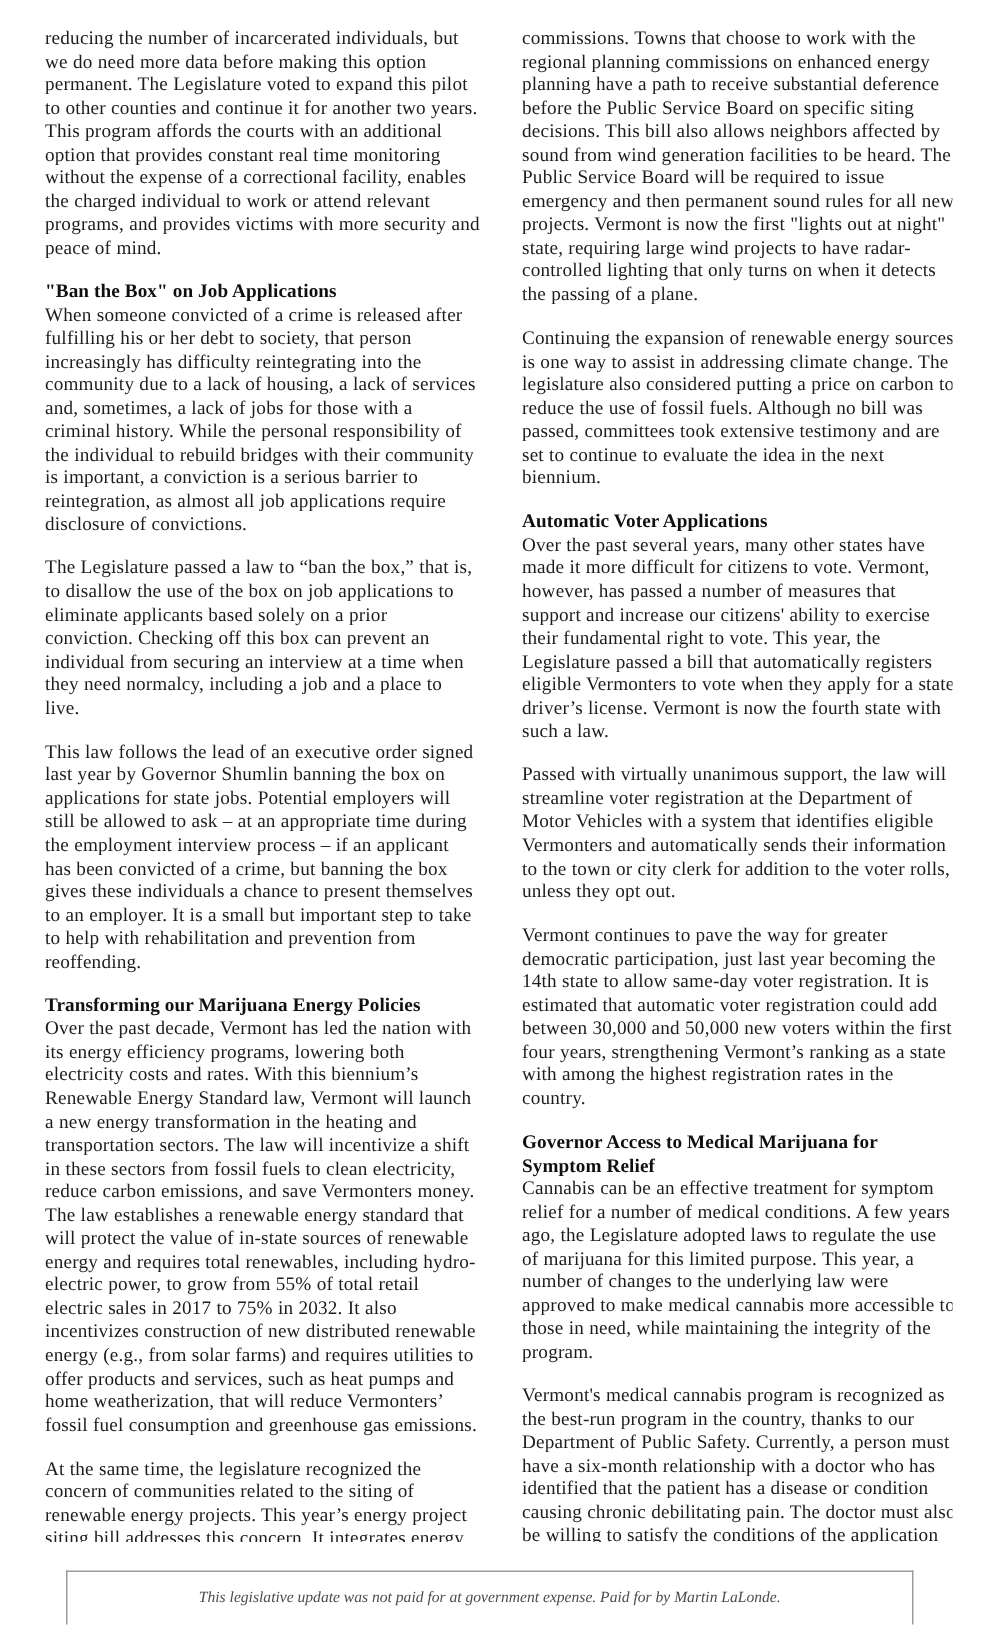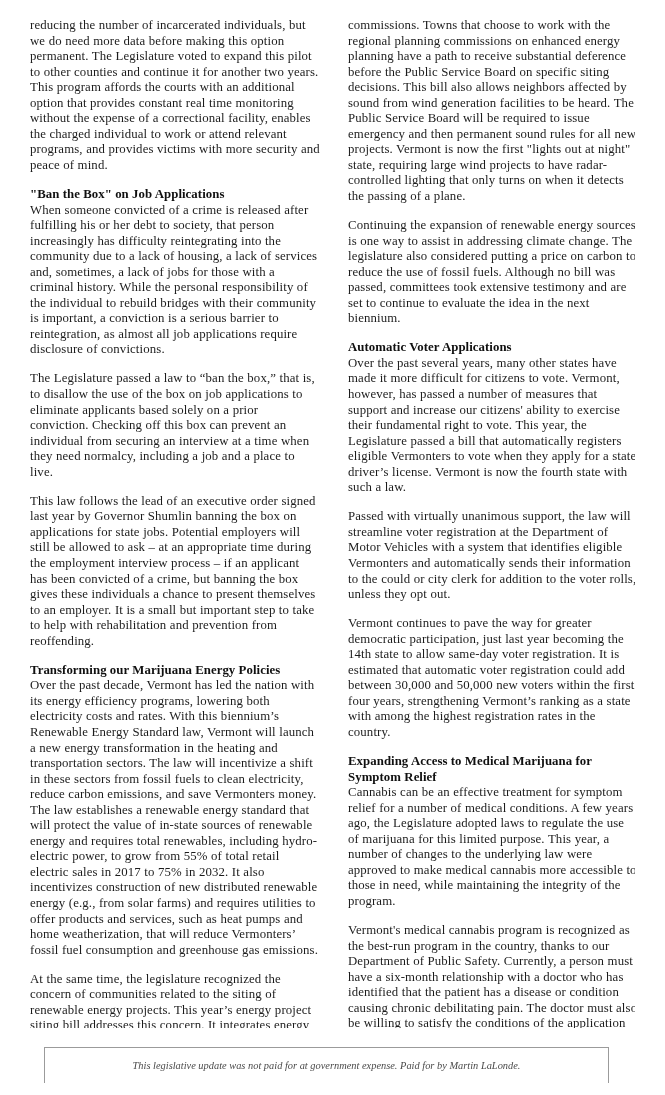--- a/index.html
+++ b/index.html
@@ -100,23 +100,23 @@
       <h2 class="section-heading">Transforming our Marijuana Energy Policies</h2>
       <p class="body-text">Over the past decade, Vermont has led the nation with its energy efficiency programs, lowering both electricity costs and rates.  With this biennium’s Renewable Energy Standard law, Vermont will launch a new energy transformation in the heating and transportation sectors.  The law will incentivize a shift in these sectors from fossil fuels to clean electricity, reduce carbon emissions, and save Vermonters money.  The law establishes a renewable energy standard that will protect the value of in-state sources of renewable energy and requires total renewables, including hydro-electric power, to grow from 55% of total retail electric sales in 2017 to 75% in 2032.  It also incentivizes construction of new distributed renewable energy (e.g., from solar farms) and requires utilities to offer products and services, such as heat pumps and home weatherization, that will reduce Vermonters’ fossil fuel consumption and greenhouse gas emissions.</p>
       <p class="body-text tight">At the same time, the legislature recognized the concern of communities related to the siting of renewable energy projects.  This year’s energy project siting bill addresses this concern.  It integrates energy planning into land-use decision-making through our regional and local planning</p>
     </div>
 
     <div class="column">
       <p class="body-text">commissions. Towns that choose to work with the regional planning commissions on enhanced energy planning have a path to receive substantial deference before the Public Service Board on specific siting decisions. This bill also allows neighbors affected by sound from wind generation facilities to be heard. The Public Service Board will be required to issue emergency and then permanent sound rules for all new projects. Vermont is now the first "lights out at night" state, requiring large wind projects to have radar-controlled lighting that only turns on when it detects the passing of a plane.</p>
       <p class="body-text">Continuing the expansion of renewable energy sources is one way to assist in addressing climate change.  The legislature also considered putting a price on carbon to reduce the use of fossil fuels. Although no bill was passed, committees took extensive testimony and are set to continue to evaluate the idea in the next biennium.</p>
       <h2 class="section-heading">Automatic Voter Applications</h2>
       <p class="body-text">Over the past several years, many other states have made it more difficult for citizens to vote. Vermont, however, has passed a number of measures that support and increase our citizens' ability to exercise their fundamental right to vote. This year, the Legislature passed a bill that automatically registers eligible Vermonters to vote when they apply for a state driver’s license. Vermont is now the fourth state with such a law.</p>
-      <p class="body-text">Passed with virtually unanimous support, the law will streamline voter registration at the Department of Motor Vehicles with a system that identifies eligible Vermonters and automatically sends their information to the could or city clerk for addition to the voter rolls, unless they opt out.</p>
+      <p class="body-text">Passed with virtually unanimous support, the law will streamline voter registration at the Department of Motor Vehicles with a system that identifies eligible Vermonters and automatically sends their information to the town or city clerk for addition to the voter rolls, unless they opt out.</p>
       <p class="body-text">Vermont continues to pave the way for greater democratic participation, just last year becoming the 14th state to allow same-day voter registration. It is estimated that automatic voter registration could add between 30,000 and 50,000 new voters within the first four years, strengthening Vermont’s ranking as a state with among the highest registration rates in the country.</p>
-      <h2 class="section-heading">Expanding Access to Medical Marijuana for Symptom Relief</h2>
+      <h2 class="section-heading">Governor Access to Medical Marijuana for Symptom Relief</h2>
       <p class="body-text">Cannabis can be an effective treatment for symptom relief for a number of medical conditions. A few years ago, the Legislature adopted laws to regulate the use of marijuana for this limited purpose. This year, a number of changes to the underlying law were approved to make medical cannabis more accessible to those in need, while maintaining the integrity of the program.</p>
       <p class="body-text tight">Vermont's medical cannabis program is recognized as the best-run program in the country, thanks to our Department of Public Safety. Currently, a person must have a six-month relationship with a doctor who has identified that the patient has a disease or condition causing chronic debilitating pain. The doctor must also be willing to satisfy the conditions of the application process.  This year, the Legislature reduced the length of the required patient-doctor relationship from 6 months to 3</p>
     </div>
 
   </div>
 
   <div class="footer-wrap">
     <div class="footer-box">
       <div class="footer-text">This legislative update was not paid for at government expense. Paid for by Martin LaLonde.</div>
     </div>

